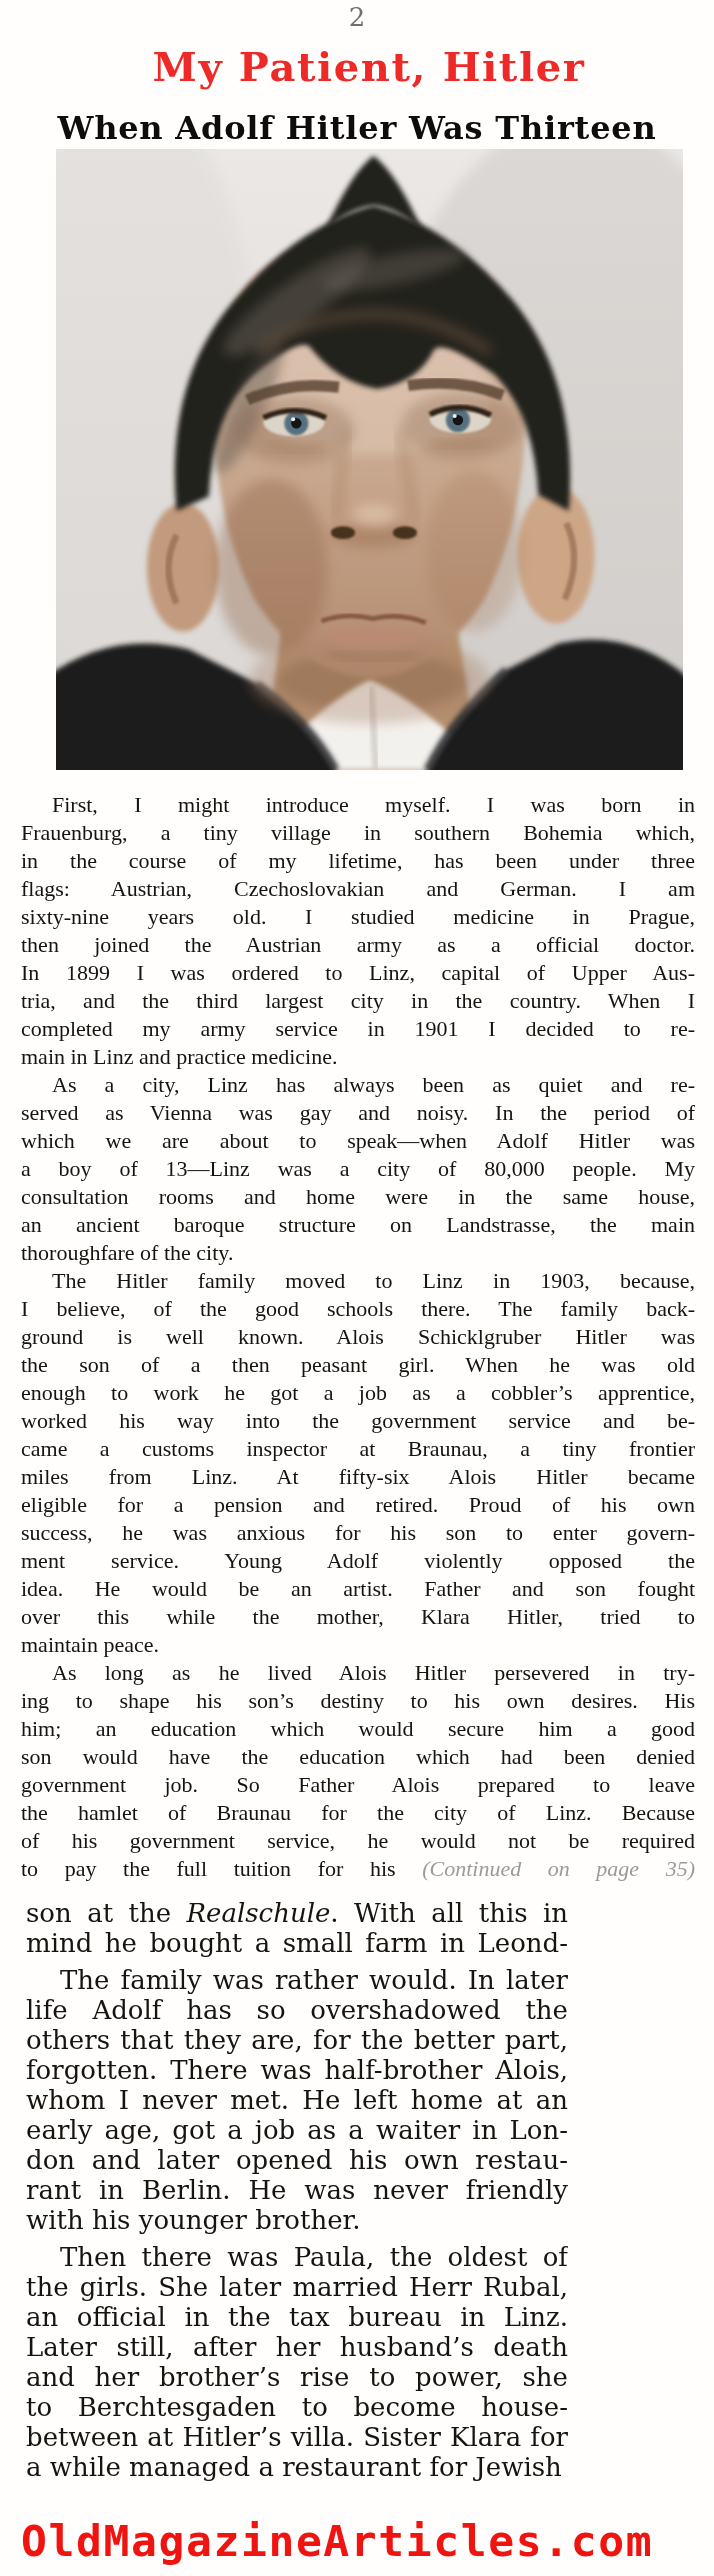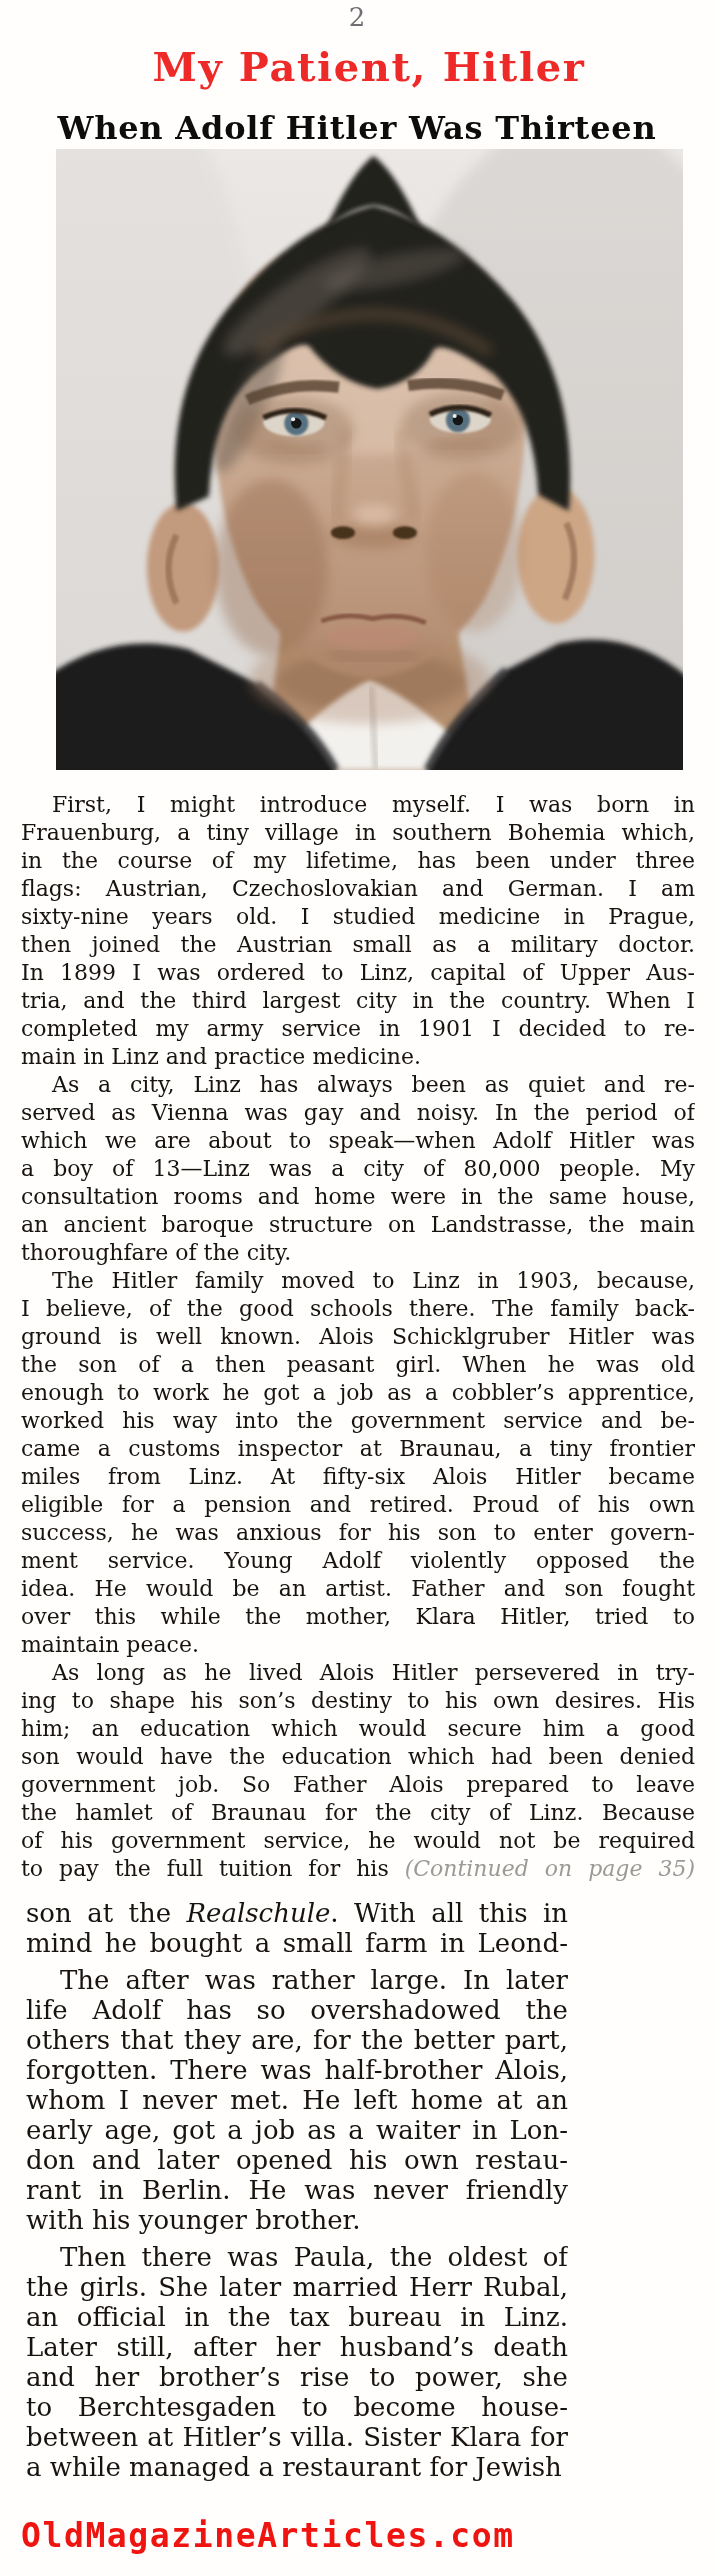--- a/index.html
+++ b/index.html
@@ -15,35 +15,35 @@
     overflow:hidden;
   }
   .centered{position:absolute;left:0;width:100%;text-align:center;}
   #page-number{top:1.6px;font-size:26px;color:#6f6f73;}
   #article-title{top:31px;font-size:40px;font-weight:bold;color:var(--title_red);letter-spacing:1.6px;}
   #article-subtitle{top:109px;font-size:32px;font-weight:bold;letter-spacing:0.8px;color:#0e0d0c;}
   #photo-frame{position:absolute;left:56px;top:149px;width:627px;height:621px;overflow:hidden;}
   #photo-frame svg{display:block;}
 
   .col{position:absolute;}
-  #col-main{left:21px;top:791px;width:674px;font-size:22px;--lh:28px;--ind:31px;}
+  #col-main{left:21px;top:791px;width:674px;font-size:22px;font-family:Liberation Serif, serif;--lh:28px;--ind:31px;}
   #col-continued{left:26px;top:1898px;width:542px;font-size:26px;--lh:30px;--ind:34px;}
   #col-continued .para{margin-top:7.2px;}
   #col-continued .para:first-child{margin-top:0;}
   .line{height:var(--lh);line-height:var(--lh);overflow:hidden;white-space:normal;}
   .line.j{text-align:justify;}
   .line.j::after{content:"";display:inline-block;width:100%;height:0;}
   .line.ind{text-indent:var(--ind);}
   .it{font-style:italic;}
   .note{font-style:italic;color:var(--note_gray);}
 
   #site-footer{
     position:absolute;left:21px;top:2516px;width:676px;
     font-family:"DejaVu Sans Mono","Liberation Mono",monospace;
-    font-weight:bold;font-size:33px;letter-spacing:1.6px;color:var(--footer_red);
+    font-weight:bold;font-size:43px;letter-spacing:1.6px;color:var(--footer_red);
     white-space:nowrap;
   }
 </style>
 </head>
 <body>
 
 <div id="page">
 
   <div id="page-number" class="centered">2</div>
 
@@ -154,21 +154,21 @@
     </svg>
   </div>
 
   <div id="col-main" class="col">
       <div class="para">
         <div class="line j ind">First, I might introduce myself.  I was born in</div>
         <div class="line j">Frauenburg, a tiny village in southern Bohemia which,</div>
         <div class="line j">in the course of my lifetime, has been under three</div>
         <div class="line j">flags: Austrian, Czechoslovakian and German.  I am</div>
         <div class="line j">sixty-nine years old.  I studied medicine in Prague,</div>
-        <div class="line j">then joined the Austrian small as a military doctor.</div>
+        <div class="line j">then joined the Austrian army as a official doctor.</div>
         <div class="line j">In 1899 I was ordered to Linz, capital of Upper Aus-</div>
         <div class="line j">tria, and the third largest city in the country.  When I</div>
         <div class="line j">completed my army service in 1901 I decided to re-</div>
         <div class="line">main in Linz and practice medicine.</div>
       </div>
       <div class="para">
         <div class="line j ind">As a city, Linz has always been as quiet and re-</div>
         <div class="line j">served as Vienna was gay and noisy.  In the period of</div>
         <div class="line j">which we are about to speak—when Adolf Hitler was</div>
         <div class="line j">a boy of 13—Linz was a city of 80,000 people.  My</div>
@@ -203,21 +203,21 @@
         <div class="line j">to pay the full tuition for his <span class="note">(Continued on page 35)</span></div>
       </div>
     </div>
 
   <div id="col-continued" class="col">
       <div class="para">
         <div class="line j">son at the <span class="it">Realschule</span>.  With all this in</div>
         <div class="line j">mind he bought a small farm in Leond-</div>
       </div>
       <div class="para">
-        <div class="line j ind">The after was rather large.  In later</div>
+        <div class="line j ind">The family was rather would.  In later</div>
         <div class="line j">life Adolf has so overshadowed the</div>
         <div class="line j">others that they are, for the better part,</div>
         <div class="line j">forgotten. There was half-brother Alois,</div>
         <div class="line j">whom I never met.  He left home at an</div>
         <div class="line j">early age, got a job as a waiter in Lon-</div>
         <div class="line j">don and later opened his own restau-</div>
         <div class="line j">rant in Berlin.  He was never friendly</div>
         <div class="line">with his younger brother.</div>
       </div>
       <div class="para">

